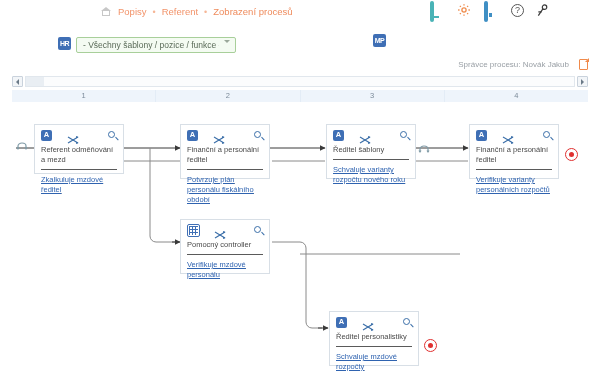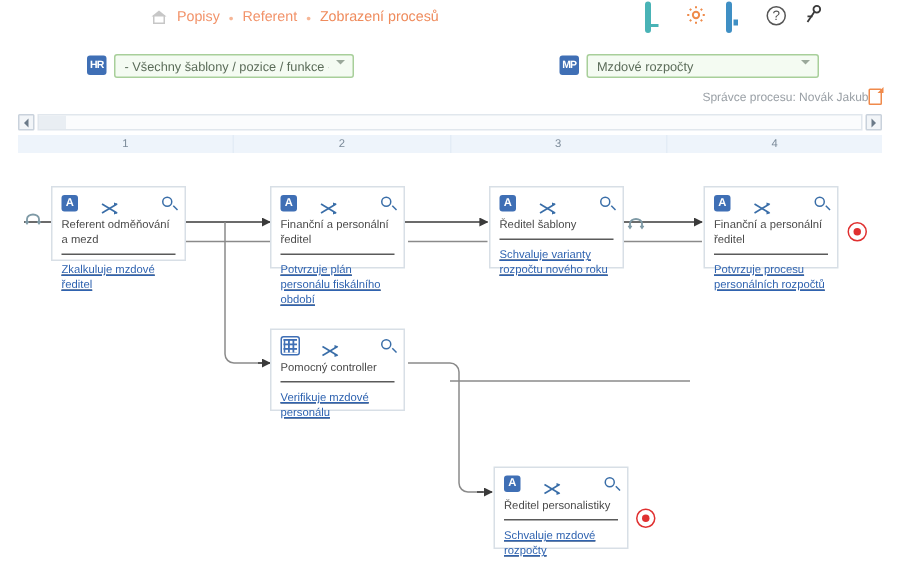--- a/index.html
+++ b/index.html
@@ -63,21 +63,21 @@
     -webkit-appearance:none;appearance:none;
     border:1px solid #a8cf9a;background:#f4fbf2;border-radius:2px;
     font-family:"Liberation Sans",sans-serif;font-size:8.5px;color:#5a6b58;
     padding:2px 16px 2px 6px;height:16px;box-sizing:border-box;outline:none;
   }
   .dd-wrap{position:relative;display:inline-block;}
   .dd-arrow{position:absolute;right:6px;top:6px;width:0;height:0;
     border-left:3px solid transparent;border-right:3px solid transparent;
     border-top:3.5px solid #9aa89a;pointer-events:none;}
 
-  .owner{position:absolute;right:12px;top:59px;font-size:8px;color:#9aa0a6;display:flex;align-items:center;gap:0;justify-content:center;}
+  .owner{position:absolute;right:12px;top:59px;font-size:8px;color:#9aa0a6;display:flex;align-items:center;gap:10px;justify-content:center;}
   .doc-ico{width:9px;height:11px;position:relative;}
   .doc-ico:before{content:"";position:absolute;inset:0;border:1.2px solid #f08a4b;border-radius:1px;}
   .doc-ico:after{content:"";position:absolute;right:-1px;top:-1px;width:0;height:0;
     border-left:4px solid transparent;border-bottom:4px solid #f08a4b;}
 
   .scrollrow{position:absolute;left:12px;top:75px;width:576px;height:13px;
     display:flex;align-items:center;}
   .scr-btn{width:11px;height:11px;border:1px solid #c9d2dc;background:#f2f5f8;border-radius:1px;
     display:flex;align-items:center;justify-content:center;box-sizing:border-box;cursor:pointer;}
   .scr-btn span{width:0;height:0;border-top:3px solid transparent;border-bottom:3px solid transparent;}
@@ -174,26 +174,20 @@
     <span class="dd-wrap">
       <select class="dd" style="width:160px;">
         <option>- Všechny šablony / pozice / funkce -</option>
       </select>
       <span class="dd-arrow"></span>
     </span>
   </div>
 
   <div class="sel-wrap" style="left:373px;top:4px;">
     <span class="sel-badge b2">MP</span>
-    <span class="dd-wrap">
-      <select class="dd" style="width:155px;">
-        <option>Mzdové rozpočty</option>
-      </select>
-      <span class="dd-arrow"></span>
-    </span>
   </div>
 </div>
 
 <div class="owner">
   <span>Správce procesu: Novák Jakub</span>
   <span class="doc-ico"></span>
 </div>
 
 <div class="scrollrow">
   <span class="scr-btn l">
@@ -350,21 +344,21 @@
             </g>
           <path d="M9,1 L11.6,2 L9,3.2z" fill="#3a6ea8"></path>
             <path d="M9,6.8 L11.6,8 L9,9z" fill="#3a6ea8"></path>
           </svg>
       </span>
       <span class="ic-mag" style="margin-left:auto;"></span>
     </div>
     <div class="card-role">Finanční a personální ředitel</div>
     <div class="card-div"></div>
     <div class="card-act">
-      <a href="#">Potvrzuje procesu personálních rozpočtů</a>
+      <a href="#">Verifikuje varianty personálních rozpočtů</a>
     </div>
   </div>
   <span class="endmark" style="left:565px;top:44px;">
       <i></i>
     </span>
 
   <div class="card" style="left:180px;top:115px;width:90px;height:55px;">
     <div class="card-top">
       <span class="badge grid"></span>
       <span class="ic-shuffle">

